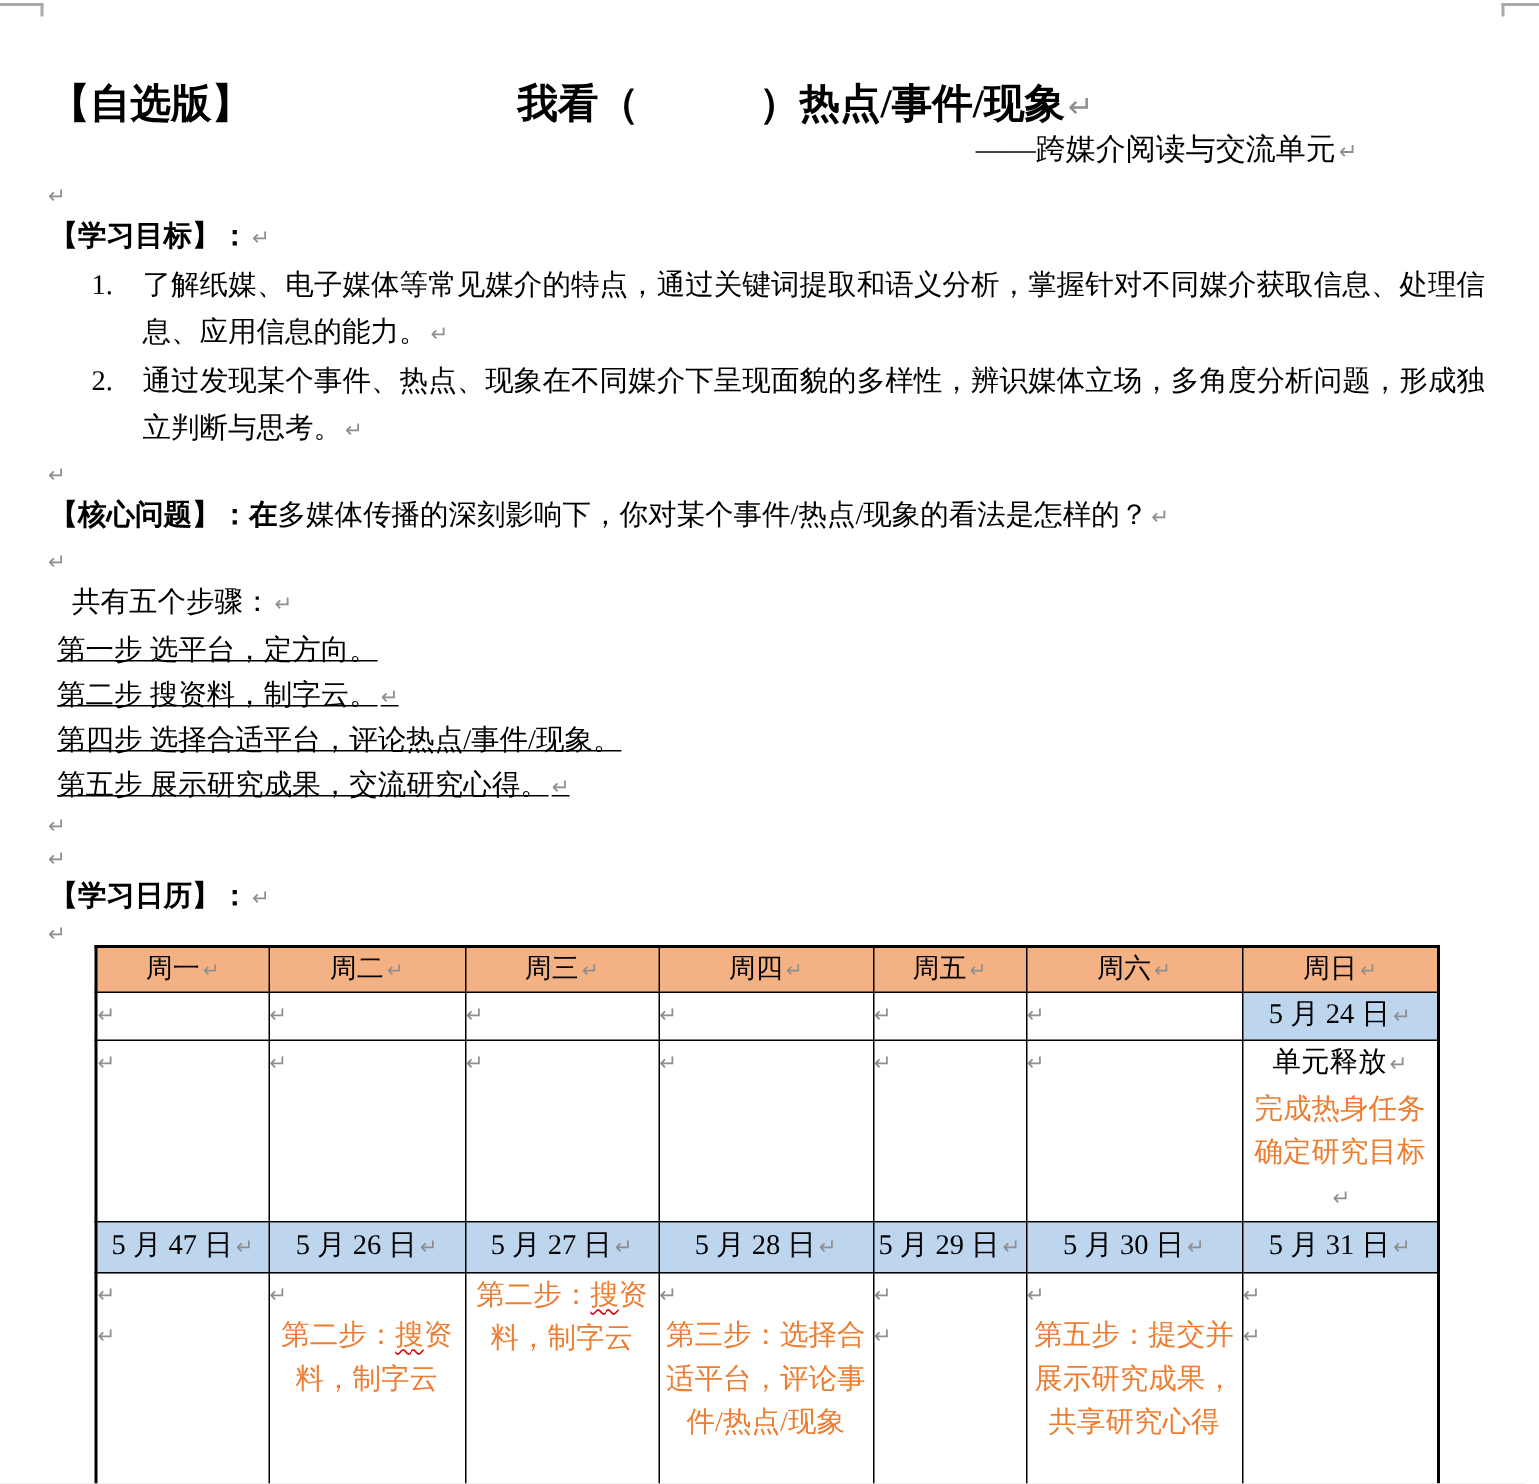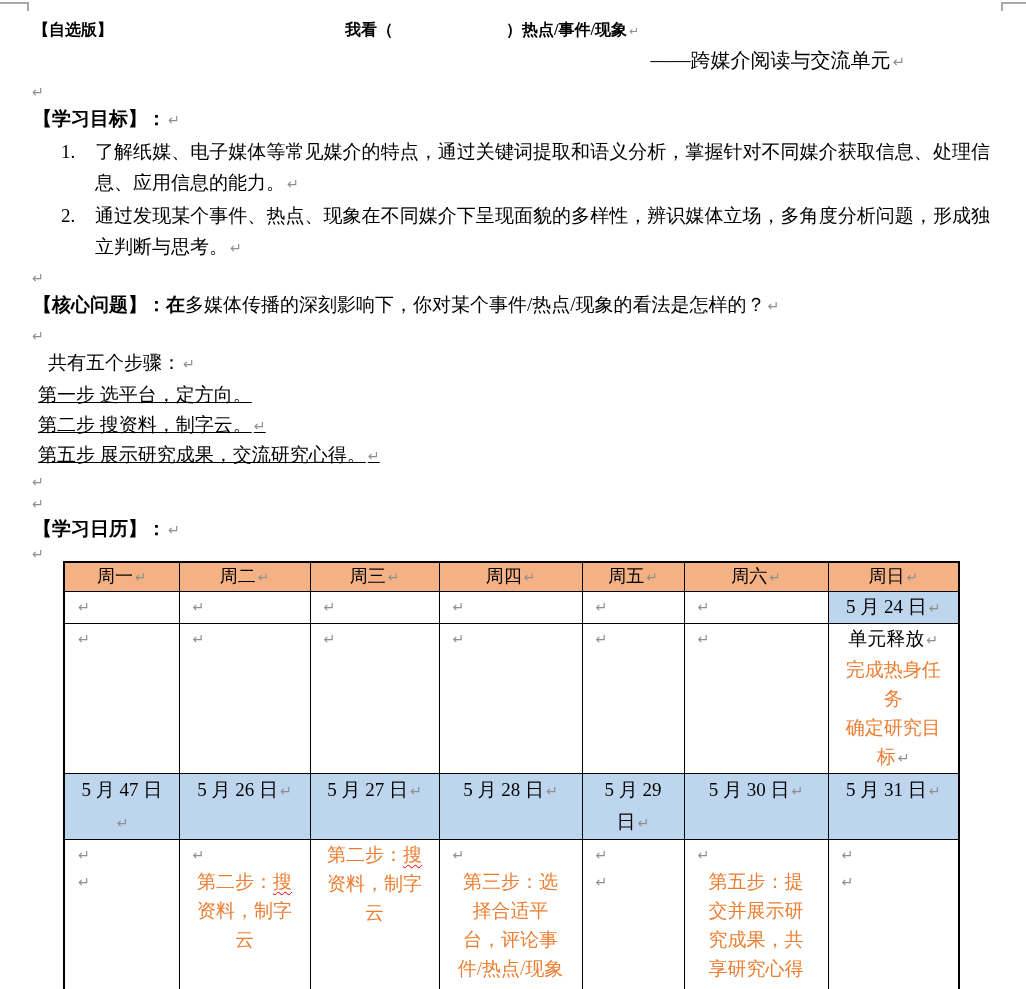--- a/index.html
+++ b/index.html
@@ -14,39 +14,39 @@
   .crop-tr { position:absolute; right:0; top:2px; width:25px; height:9px;
     border-top:2px solid #a9a9a9; border-left:2px solid #a9a9a9; }
   .content { position:absolute; left:33px; top:14px; width:957px; }
   .bold { font-weight:bold; }
   .pilcrow { color:#8f8f8f; font-family:"DejaVu Sans",sans-serif;
     font-size:0.75em; margin-left:2px; font-weight:normal; }
   .line { font-size:19px; line-height:31px; }
   .empty-line { font-size:19px; line-height:25px; height:25px; margin-left:-3px; }
   .empty-line.short { line-height:22px; height:22px; }
   .empty-line.last { line-height:16px; height:16px; }
-  .title-line { position:relative; height:31px; font-size:16px; line-height:31px; }
+  .title-line { position:relative; height:31px; font-size:27px; line-height:31px;margin-top:40px; }
   .title-tag { position:absolute; left:0; }
   .title-p1 { position:absolute; left:312px; }
   .title-p2 { position:absolute; left:473px; }
   .subtitle-line { text-align:right; padding-right:85px; font-size:20px; line-height:31px; }
   .goal-item { display:flex; font-size:19px; line-height:31px; margin-left:28px; }
   .goal-num { width:34px; flex:0 0 34px; font-family:"Liberation Serif",serif; }
   .goal-text { flex:1; text-align:justify; }
   .intro-line { margin-left:15px; }
   .steps { margin-left:5px;text-decoration:underline; }
   .step-line { font-size:19px; line-height:30px; height:30px; }
   
   .cal-table { margin-left:30px; border-collapse:collapse; table-layout:fixed;
     width:896px; border:2px solid #000; }
   .cal-table col.c1{width:115px} .cal-table col.c2{width:131px}
   .cal-table col.c3{width:129px} .cal-table col.c4{width:143px}
   .cal-table col.c5{width:102px} .cal-table col.c6{width:144px}
   .cal-table col.c7{width:131px}
-  .cal-table th, .cal-table td { border:1px solid #000; padding:0 16px; vertical-align:top; }
+  .cal-table th, .cal-table td { border:1px solid #000; padding:0 3px; vertical-align:top; }
   .cal-table th { background:var(--orange-bg); font-weight:normal; font-size:18px;
     height:29px; text-align:center; line-height:27px; }
   tr.r0 td { height:30px; } tr.r0 td .para.center { line-height:29px; }
   tr.r1 td { height:88px; }
   tr.r2 td { height:33px; } tr.r2 td .para.center { line-height:32px; }
   tr.r3 td { height:165px; }
   .bg-blue { background:var(--blue-bg); }
   .para { font-size:19px; line-height:29px; }
   .para.center { text-align:center; }
   .para.empty { text-align:left; margin-left:-5px; height:27px; line-height:27px; }
@@ -93,20 +93,21 @@
     <div class="line"><span class="bold">【核心问题】：</span><span class="bold">在</span><span>多媒体传播的深刻影响下，你对某个事件/热点/现象的看法是怎样的？</span><span class="pilcrow">↵</span></div>
 
     <div class="empty-line"><span class="pilcrow">↵</span></div>
 
 
     <div class="line intro-line"><span>共有五个步骤：</span><span class="pilcrow">↵</span></div>
 
     <div class="steps">
         <div class="step-line">第一步 选平台，定方向。</div>
         <div class="step-line">第二步 搜资料，制字云。<span class="pilcrow">↵</span></div>
+        <div class="step-line">第四步 选择合适平台，评论热点/事件/现象。</div>
         <div class="step-line">第五步 展示研究成果，交流研究心得。<span class="pilcrow">↵</span></div>
       </div>
 
     <div class="empty-line short"><span class="pilcrow">↵</span></div>
     <div class="empty-line short"><span class="pilcrow">↵</span></div>
 
     <div class="line" style="line-height:30px;"><span class="bold">【学习日历】：</span><span class="pilcrow">↵</span></div>
 
     <div class="empty-line last"><span class="pilcrow">↵</span></div>
 

